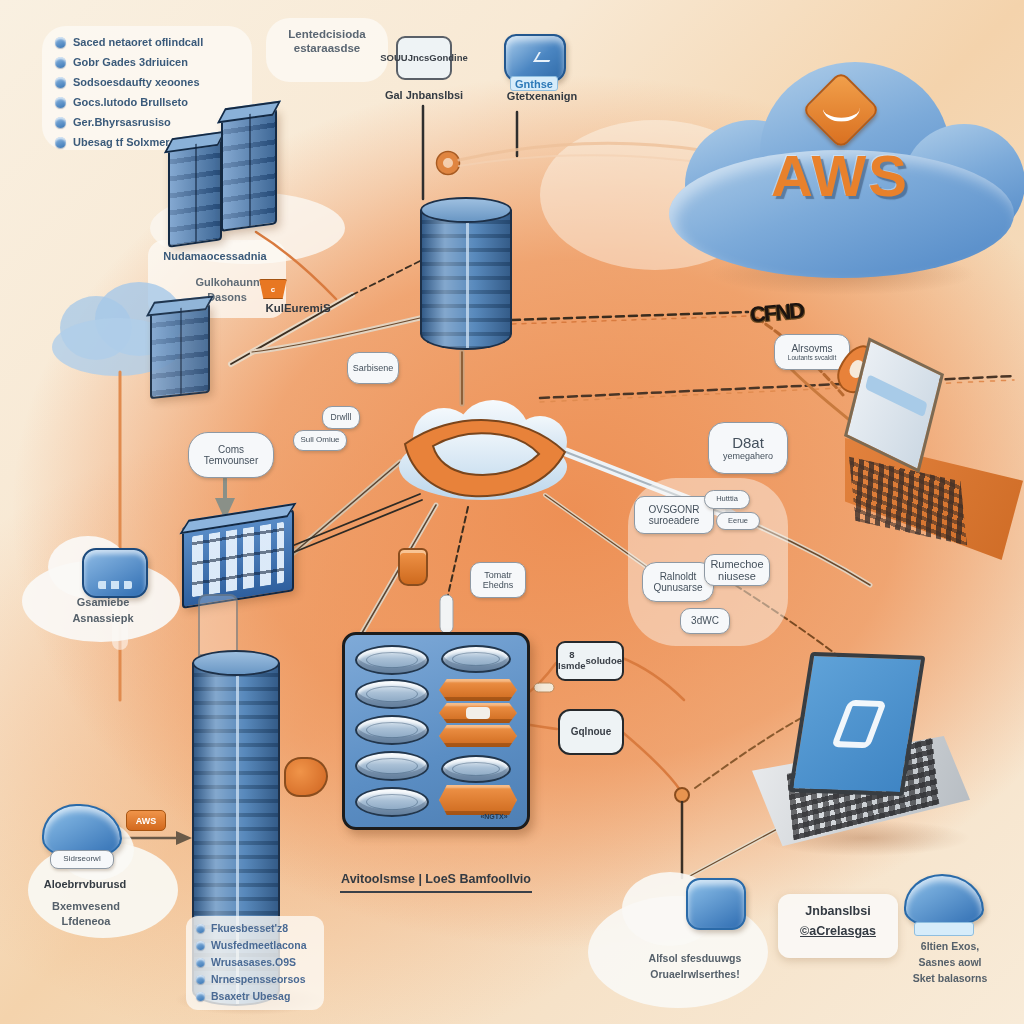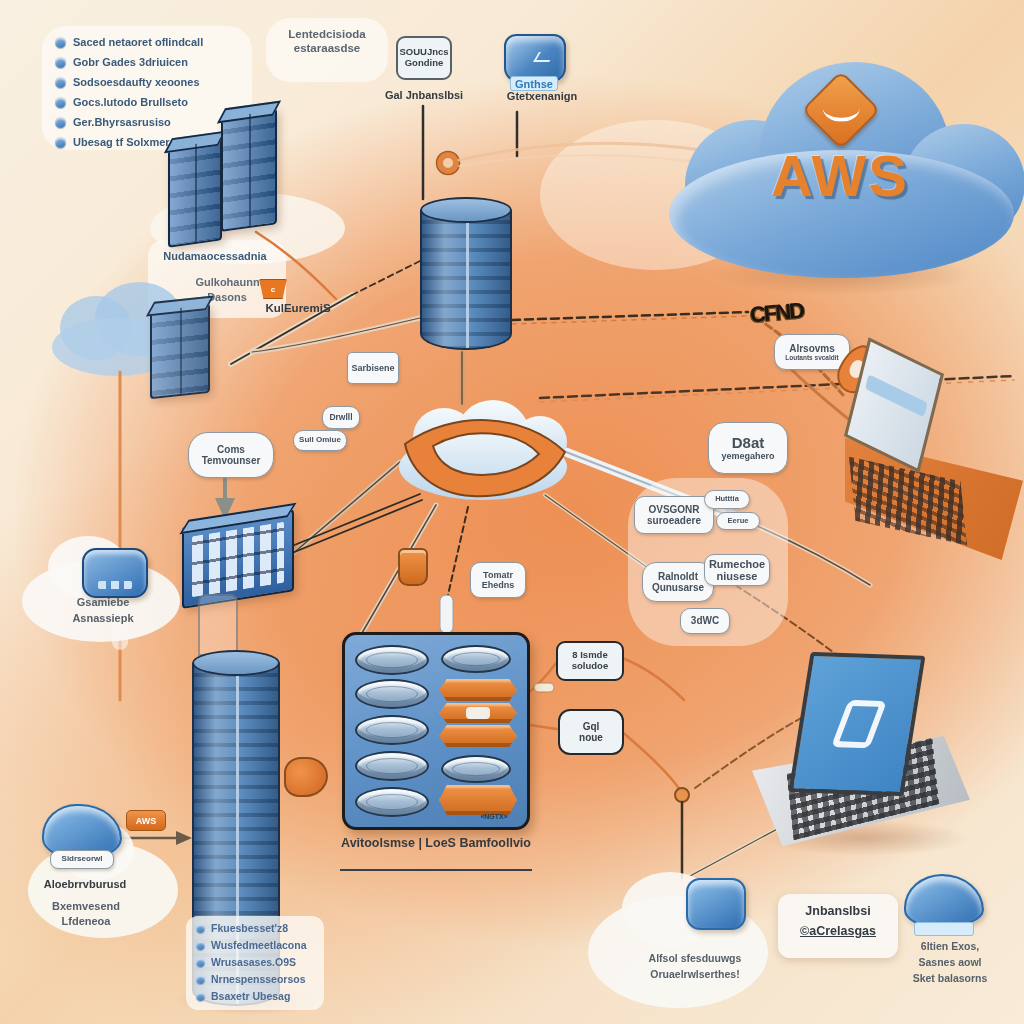--- a/index.html
+++ b/index.html
@@ -20,25 +20,25 @@
   .navy{color:#3A5A7A;}
   
   .list{position:absolute;display:flex;flex-direction:column;gap:8px;}
   .li{display:flex;align-items:center;gap:7px;font-size:11px;font-weight:700;color:#3A5A7A;}
   .dot{width:11px;height:11px;border-radius:50%;flex:0 0 auto;
        background:linear-gradient(160deg,#8FBAE4,#3A76B4);box-shadow:inset 0 2px 2px rgba(255,255,255,.7),0 1px 1px rgba(60,90,130,.4);}
   .list.small .li{font-size:10.5px;gap:6px;color:#4A6A94;}
   .list.small .dot{width:9px;height:9px;}
   
   .bubble{position:absolute;background:#F6F8FA;border:1.5px solid #8E99A4;border-radius:10px;
-          color:#44505C;font-weight:700;text-align:left;display:flex;flex-direction:column;
+          color:#44505C;font-weight:400;text-align:left;display:flex;flex-direction:column;
           align-items:center;justify-content:center;line-height:1.12;
           box-shadow:1px 2px 3px rgba(120,90,60,.28);}
   .box{position:absolute;background:#EEF3F5;border:2.5px solid #26292C;border-radius:9px;
-       color:#3A4048;font-weight:700;text-align:center;display:flex;flex-direction:column;
+       color:#3A4048;font-weight:700;text-align:center;display:flex;
        align-items:center;justify-content:center;line-height:1.15;}
   
   .cl{position:absolute;border-radius:50%;}
   
   .tower{position:absolute;border:2px solid #142A44;border-radius:4px;transform:skewY(-8deg);
     background:linear-gradient(90deg,rgba(255,255,255,.30),rgba(0,0,0,.20)),
       repeating-linear-gradient(180deg,#4F83BD 0 12px,#2D5D96 12px 17px);
     box-shadow:3px 4px 8px rgba(120,70,30,.30);}
   .tower::before{content:"";position:absolute;left:-2px;right:-2px;top:-9px;height:10px;
     background:#8AB1D8;border:2px solid #142A44;transform:skewX(-30deg);}
@@ -123,21 +123,21 @@
     border-bottom:2.5px solid #E9F2FA;border-left:2.5px solid #E9F2FA;transform:skewX(-30deg);}
   .band{position:absolute;background:#D6ECFA;border:1px solid #8FBEDF;border-radius:3px;
     color:#2E7AB8;font-size:11px;font-weight:700;display:flex;align-items:center;justify-content:center;}
   .lock{position:absolute;color:#1C1410;font-weight:900;letter-spacing:-2px;
     transform:rotate(-5deg);text-shadow:1px 1px 0 #6B4A22,-1px 1px 0 #6B4A22;}
   
   .awsword{position:absolute;font-weight:800;color:#E8812C;letter-spacing:2px;
     text-shadow:3px 3px 1px rgba(35,58,88,.45),-1px -1px 0 rgba(255,255,255,.35);}
   .awscl{background:linear-gradient(160deg,#AECDE9 0%,#7CAAD9 45%,#4F87C6 100%);}
   .wires{position:absolute;left:0;top:0;}
-  .under{border-bottom:2px solid #3A4048;padding-bottom:18px;}
+  .under{border-bottom:2px solid #3A4048;padding-bottom:4px;margin-top:36px;}
 </style>
 </head>
 <body>
 
 <div class="canvas">
 
   <div class="soft" style="left:42px;top:26px;width:210px;height:124px;"></div>
   <div class="cl" style="left:150px;top:192px;width:195px;height:72px;background:rgba(250,246,238,.85);"></div>
   <div class="cl" style="left:540px;top:120px;width:230px;height:150px;background:rgba(252,248,240,.45);"></div>
   <div class="soft" style="left:266px;top:18px;width:122px;height:64px;"></div>
@@ -274,21 +274,21 @@
     <div class="cl" style="left:18px;top:8px;width:62px;height:58px;background:linear-gradient(#F4F9FD,#CADEF0);"></div>
     <div class="cl" style="left:62px;top:0px;width:72px;height:66px;background:linear-gradient(#F6FAFD,#CADEF0);"></div>
     <div class="cl" style="left:118px;top:16px;width:54px;height:52px;background:linear-gradient(#F2F8FC,#C2D8EC);"></div>
     <div class="cl" style="left:4px;top:34px;width:168px;height:66px;background:linear-gradient(#ECF4FA,#BCD6EC);"></div>
     <svg width="178" height="108" style="position:absolute;left:0;top:0;">
       <path fill-rule="evenodd" fill="#E8823A" stroke="#7A451C" stroke-width="2" d="M10,44 C58,10 128,12 170,52 C154,84 114,98 77,96 C40,94 16,72 10,44 Z
            M38,46 C72,26 122,30 144,54 C128,70 100,78 74,74 C54,71 42,60 38,46 Z"></path>
     </svg>
   </div>
 
-  <div class="bubble" style="left:347px;top:352px;width:50px;height:30px;font-size:9px;border-radius:5px;">
+  <div class="bubble" style="left:347px;top:352px;width:50px;height:30px;font-size:9px;border-radius:12px;">
     <span>Sarbisene</span>
     </div>
   <div class="bubble" style="left:322px;top:406px;width:36px;height:21px;font-size:8.5px;">
     <span>Drwlll</span>
     </div>
   <div class="bubble" style="left:293px;top:430px;width:52px;height:19px;font-size:8px;">
     <span>Sull Omiue</span>
     </div>
   <div class="bubble" style="left:188px;top:432px;width:84px;height:44px;font-size:10px;border-radius:20px;">
     <span>Coms</span>

